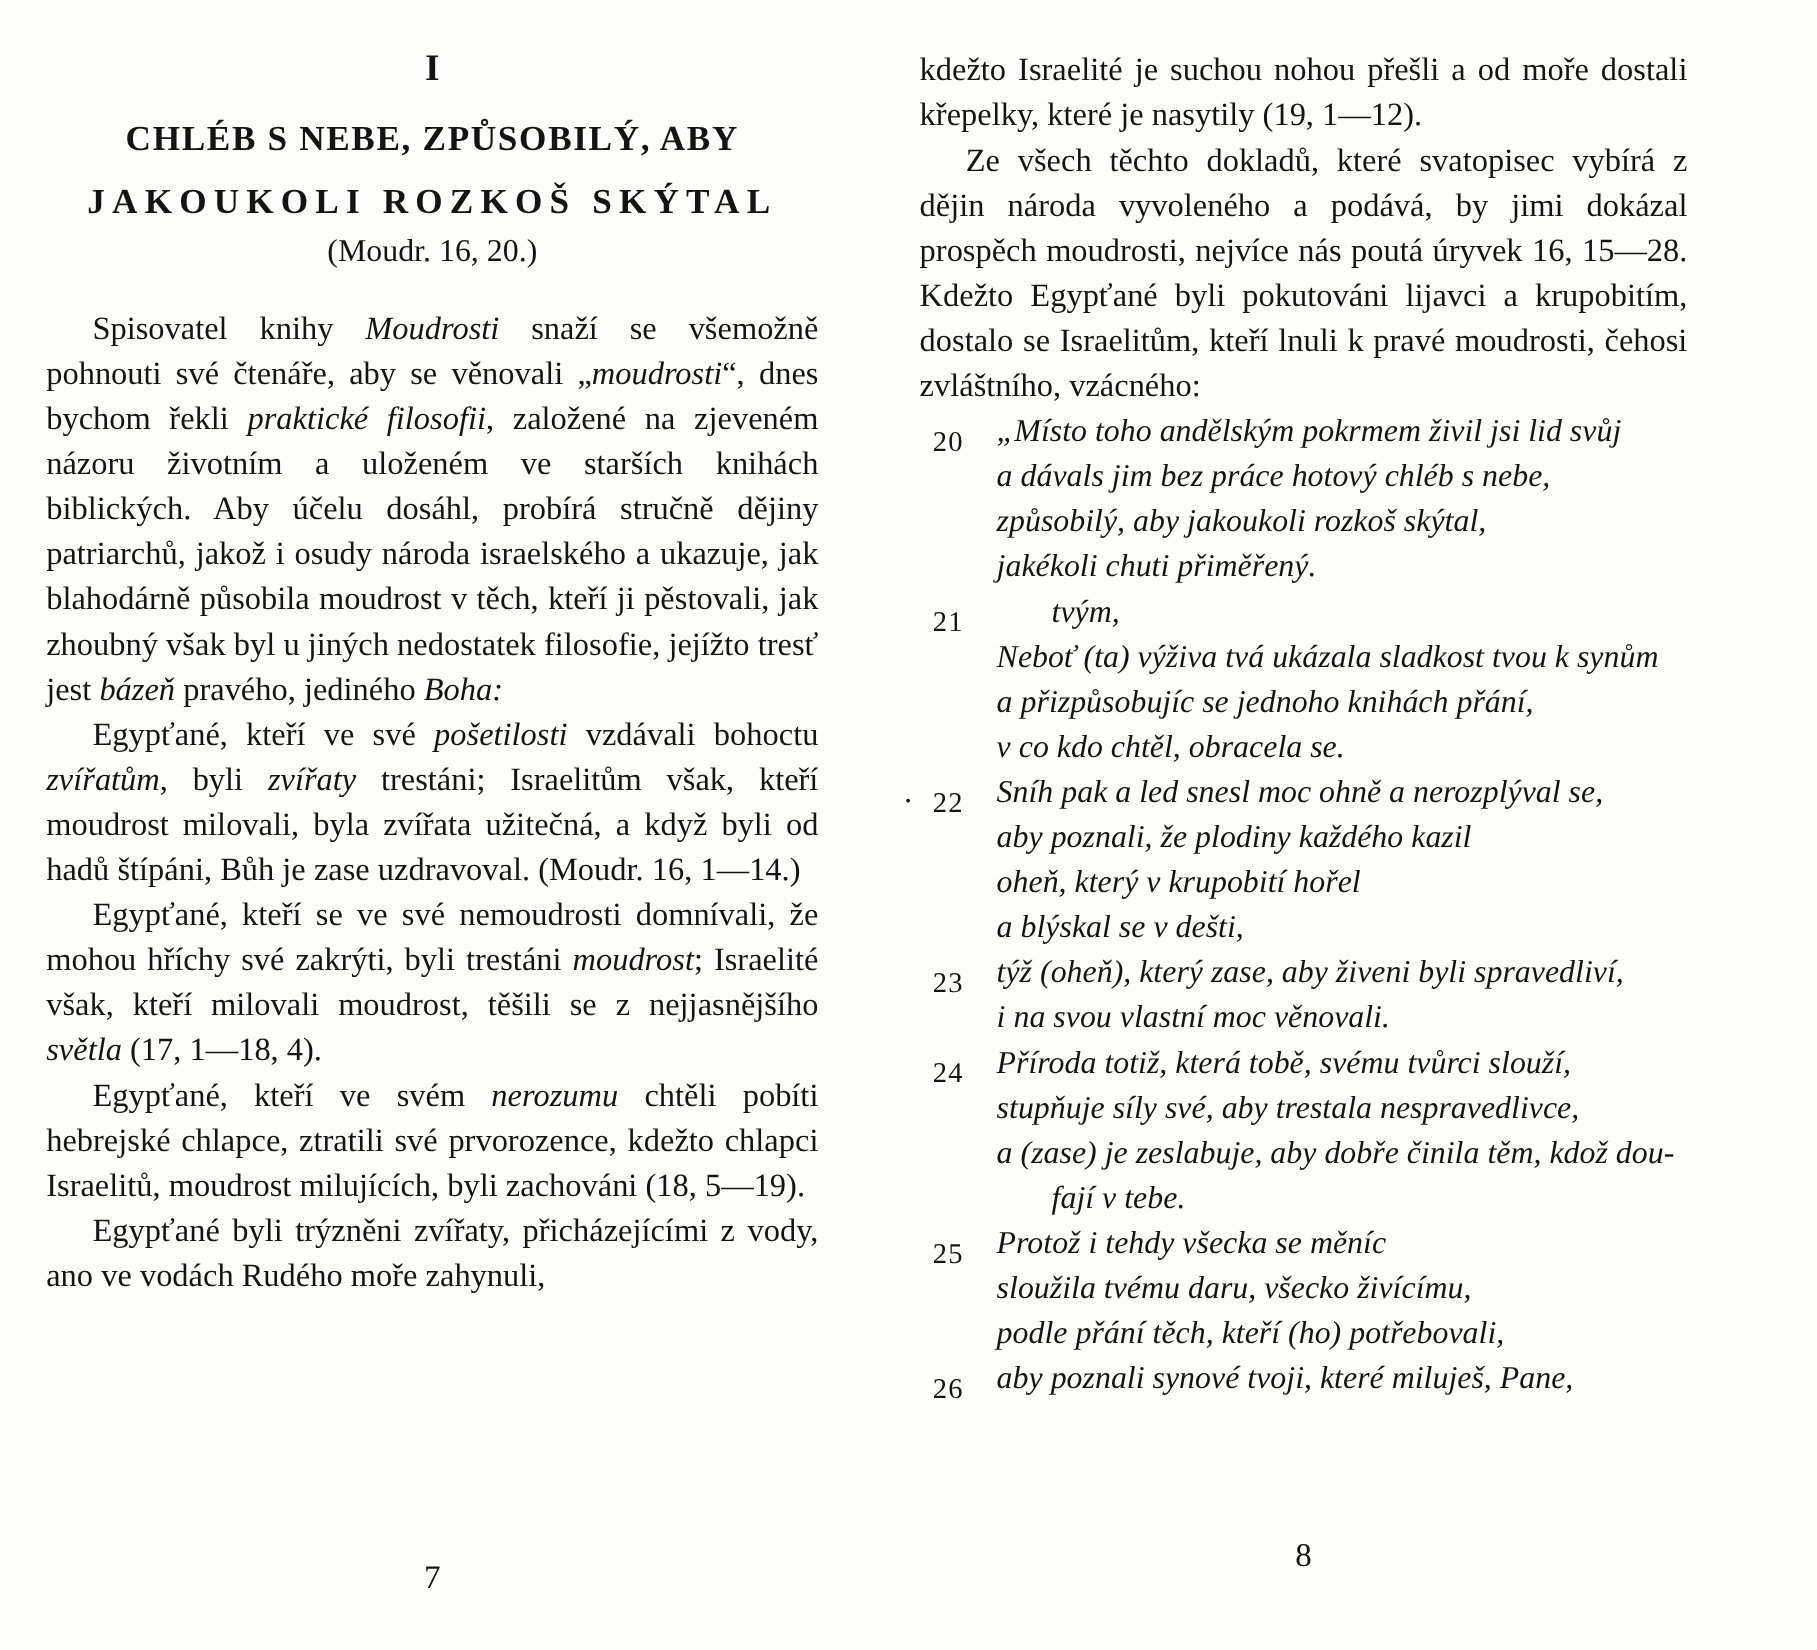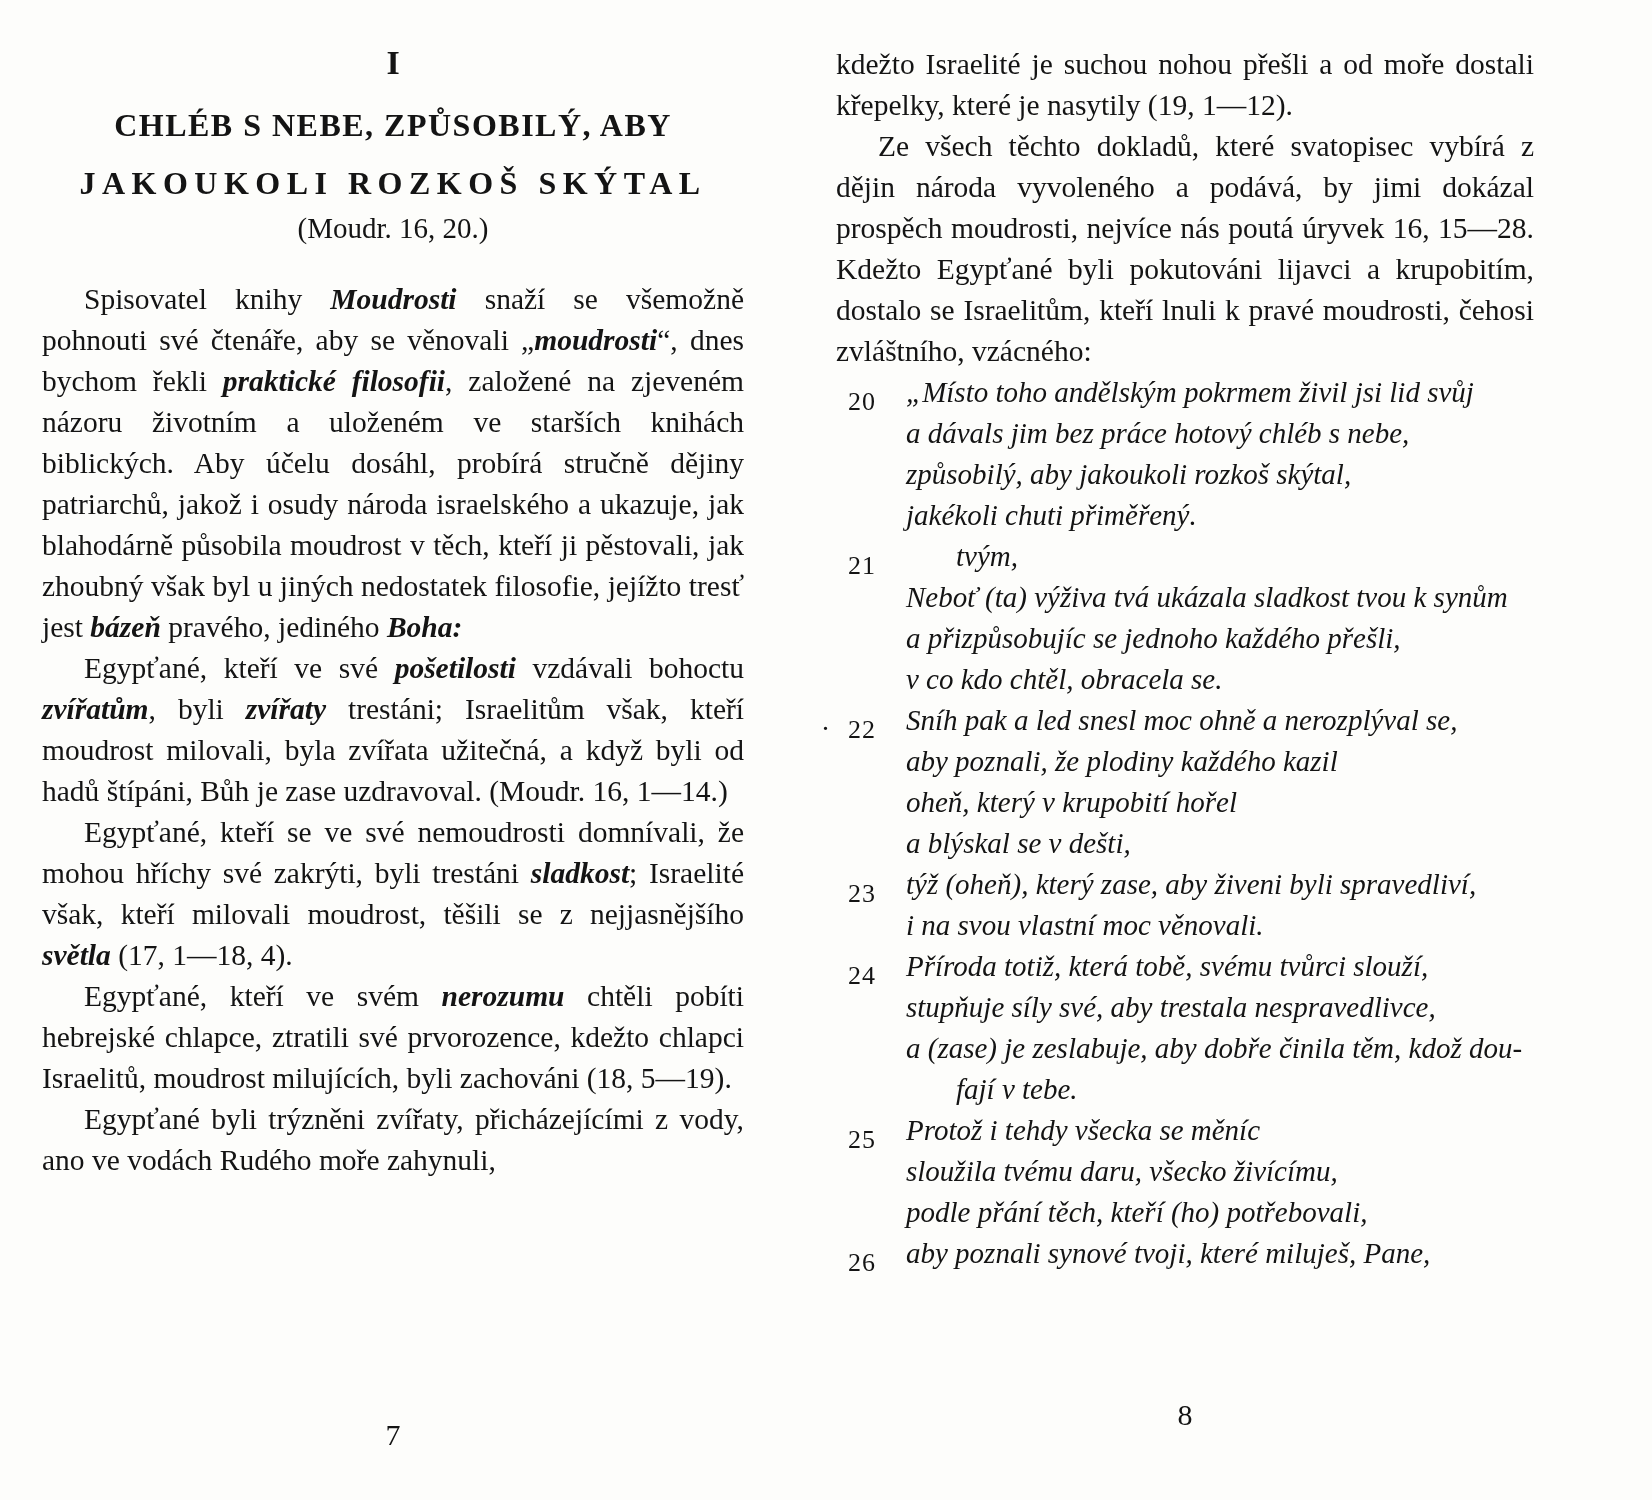--- a/index.html
+++ b/index.html
@@ -20,21 +20,21 @@
   .chapter-num { text-align: center; font-size: 34px; margin-top: 44px; font-weight: 600; }
   .title { text-align: center; margin-top: 14px; font-weight: 600; }
   .title .line1 { display: block; font-size: 32px; letter-spacing: 1.5px; line-height: 58px; white-space: nowrap; }
   .title .line2 { display: block; font-size: 32px; letter-spacing: 6.5px; line-height: 58px; white-space: nowrap; }
   .subtitle { text-align: center; font-size: 29px; }
 
   .body { margin-top: 34px; font-size: 29.5px; line-height: 41px; text-align: justify; }
   .page-right .body { margin-top: 44px; }
   .para { margin: 0; }
   .para.indent { text-indent: 42px; }
-  .it { font-style: italic; font-weight: bold; }
+  .it { font-style: italic; }
 
   .verses { font-size: 29px; line-height: 41px; font-style: italic; }
   .verse { position: relative; padding-left: 70px; }
   .verse-num {
     position: absolute; left: 12px; top: 9px;
     font-size: 26px; font-style: normal; letter-spacing: 1px;
   }
   .margin-dot { position: absolute; left: -14px; top: 0; font-size: 28px; font-style: normal; }
   .verse-line { white-space: nowrap; }
   .verse-line.runover { padding-left: 50px; }
@@ -51,21 +51,21 @@
   <div class="page page-left">
     <div class="chapter-num">I</div>
     <h1 class="title">
       <span class="line1">CHLÉB S NEBE, ZPŮSOBILÝ, ABY</span>
       <span class="line2">JAKOUKOLI ROZKOŠ SKÝTAL</span>
     </h1>
     <div class="subtitle">(Moudr. 16, 20.)</div>
     <div class="body">
         <p class="para indent"><span>Spisovatel knihy </span><span class="it">Moudrosti</span><span> snaží se všemožně pohnouti své čtenáře, aby se věnovali „</span><span class="it">moudrosti</span><span>“, dnes bychom řekli </span><span class="it">praktické filosofii</span><span>, založené na zjeveném názoru životním a uloženém ve starších knihách biblických. Aby účelu dosáhl, probírá stručně dějiny patriarchů, jakož i osudy národa israelského a ukazuje, jak blahodárně působila moudrost v těch, kteří ji pěstovali, jak zhoubný však byl u jiných nedostatek filosofie, jejížto tresť jest </span><span class="it">bázeň</span><span> pravého, jediného </span><span class="it">Boha:</span></p>
         <p class="para indent"><span>Egypťané, kteří ve své </span><span class="it">pošetilosti</span><span> vzdávali bohoctu </span><span class="it">zvířatům</span><span>, byli </span><span class="it">zvířaty</span><span> trestáni; Israelitům však, kteří moudrost milovali, byla zvířata užitečná, a když byli od hadů štípáni, Bůh je zase uzdravoval. (Moudr. 16, 1—14.)</span></p>
-        <p class="para indent"><span>Egypťané, kteří se ve své nemoudrosti domnívali, že mohou hříchy své zakrýti, byli trestáni </span><span class="it">sladkost</span><span>; Israelité však, kteří milovali moudrost, těšili se z nejjasnějšího </span><span class="it">světla</span><span> (17, 1—18, 4).</span></p>
+        <p class="para indent"><span>Egypťané, kteří se ve své nemoudrosti domnívali, že mohou hříchy své zakrýti, byli trestáni </span><span class="it">moudrost</span><span>; Israelité však, kteří milovali moudrost, těšili se z nejjasnějšího </span><span class="it">světla</span><span> (17, 1—18, 4).</span></p>
         <p class="para indent"><span>Egypťané, kteří ve svém </span><span class="it">nerozumu</span><span> chtěli pobíti hebrejské chlapce, ztratili své prvorozence, kdežto chlapci Israelitů, moudrost milujících, byli zachováni (18, 5—19).</span></p>
         <p class="para indent"><span>Egypťané byli trýzněni zvířaty, přicházejícími z vody, ano ve vodách Rudého moře zahynuli,</span></p>
       </div>
     <div class="pagenum">7</div>
   </div>
 
   <div class="page page-right">
     <div class="body">
         <p class="para"><span>kdežto Israelité je suchou nohou přešli a od moře dostali křepelky, které je nasytily (19, 1—12).</span></p>
         <p class="para indent"><span>Ze všech těchto dokladů, které svatopisec vybírá z dějin národa vyvoleného a podává, by jimi dokázal prospěch moudrosti, nejvíce nás poutá úryvek 16, 15—28. Kdežto Egypťané byli pokutováni lijavci a krupobitím, dostalo se Israelitům, kteří lnuli k pravé moudrosti, čehosi zvláštního, vzácného:</span></p>
@@ -75,21 +75,21 @@
           <span class="verse-num">20</span>
           <div class="verse-line">„Místo toho andělským pokrmem živil jsi lid svůj</div>
           <div class="verse-line">a dávals jim bez práce hotový chléb s nebe,</div>
           <div class="verse-line">způsobilý, aby jakoukoli rozkoš skýtal,</div>
           <div class="verse-line">jakékoli chuti přiměřený.</div>
         </div>
         <div class="verse">
           <span class="verse-num">21</span>
           <div class="verse-line runover">tvým,</div>
           <div class="verse-line">Neboť (ta) výživa tvá ukázala sladkost tvou k synům</div>
-          <div class="verse-line">a přizpůsobujíc se jednoho každého přešli,</div>
+          <div class="verse-line">a přizpůsobujíc se jednoho knihách přání,</div>
           <div class="verse-line">v co kdo chtěl, obracela se.</div>
         </div>
         <div class="verse">
           <span class="margin-dot">.</span>
           <span class="verse-num">22</span>
           <div class="verse-line">Sníh pak a led snesl moc ohně a nerozplýval se,</div>
           <div class="verse-line">aby poznali, že plodiny každého kazil</div>
           <div class="verse-line">oheň, který v krupobití hořel</div>
           <div class="verse-line">a blýskal se v dešti,</div>
         </div>

